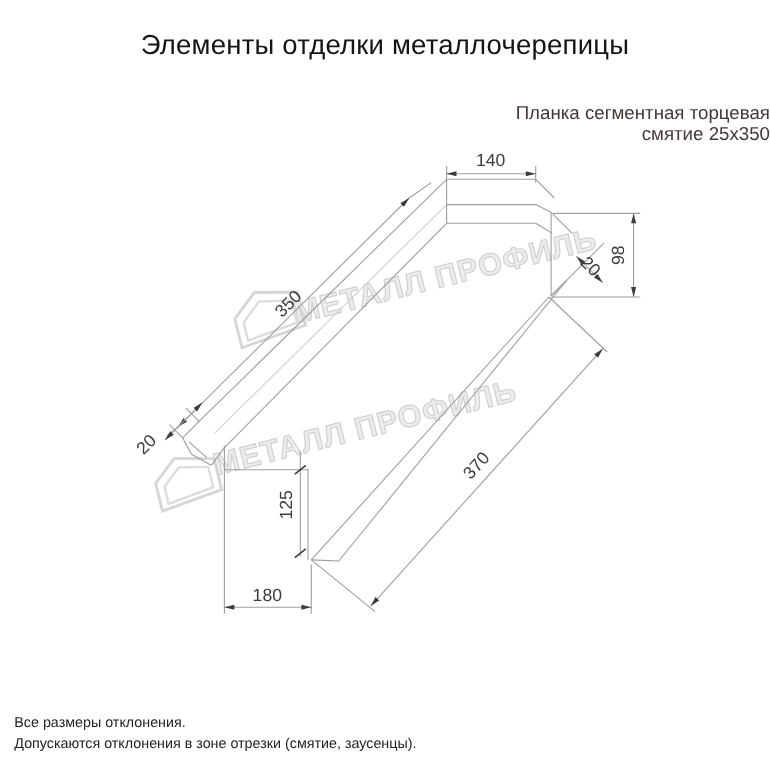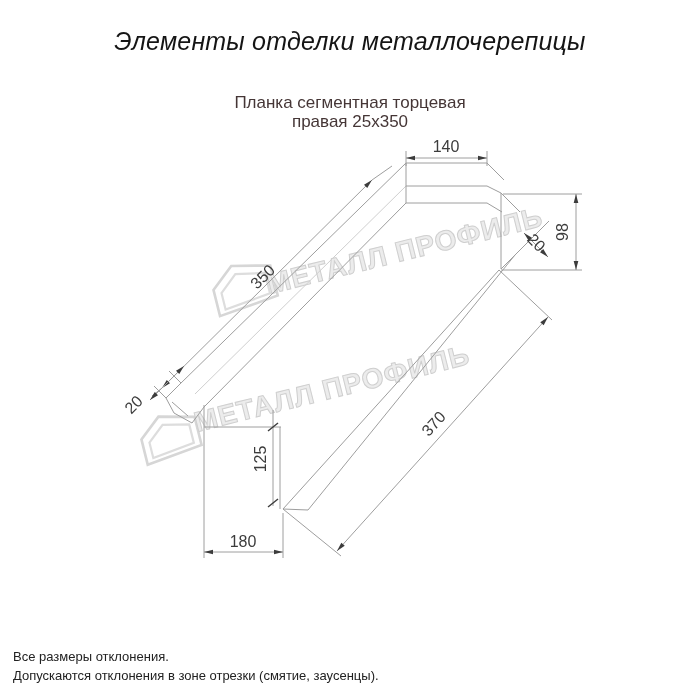--- a/index.html
+++ b/index.html
@@ -1,20 +1,20 @@
 <!DOCTYPE html>
 <html><head>
 <meta charset="utf-8">
 <style>
   html,body{margin:0;padding:0;background:#ffffff;}
   #stage{position:relative;width:700px;height:700px;background:#ffffff;overflow:hidden;
          font-family:"Liberation Sans", sans-serif;}
   .title{position:absolute;top:27px;left:0;width:700px;text-align:center;
-         font-size:25px;color:#151515;letter-spacing:0.2px;font-style:italic;}
-  .subtitle{position:absolute;top:93px;left:0;width:700px;text-align:center;
+         font-size:25px;color:#151515;letter-spacing:0.2px;}
+  .subtitle{position:absolute;top:93px;left:0;width:700px;text-align:right;
             font-size:17px;line-height:19px;color:#453636;}
   .wm-text{position:absolute;font-weight:bold;font-size:28px;letter-spacing:1px;
            color:#ececec;-webkit-text-stroke:1px #cfcfcf;white-space:nowrap;
            transform:translate(-50%,-50%) rotate(-14deg);}
   .dim{position:absolute;font-size:16px;color:#3c3c3c;white-space:nowrap;}
   svg{position:absolute;left:0;top:0;}
   .foot{position:absolute;left:13px;font-size:13px;color:#222222;white-space:nowrap;}
 </style>
 </head>
 <body>
@@ -99,21 +99,21 @@
         <polygon points="548,317 540.26488371561,322.1437317257964 543.6811315280659,325.224194496857" fill="#3c3c3c"></polygon>
         <line x1="273" y1="410" x2="273" y2="506" stroke="#9e9e9e" stroke-width="1"></line>
         <line x1="268" y1="431" x2="278" y2="423" stroke="#3c3c3c" stroke-width="1.4"></line>
         <line x1="268" y1="507" x2="278" y2="499" stroke="#3c3c3c" stroke-width="1.4"></line>
       </g>
     </svg>
 
   <div class="title">Элементы отделки металлочерепицы</div>
   <div class="subtitle">
     <div>Планка сегментная торцевая</div>
-    <div>правая 25х350</div>
+    <div>смятие 25х350</div>
   </div>
 
   <div class="dim" style="left:446px;top:147px;transform:translate(-50%,-50%);">140</div>
   <div class="dim" style="left:263px;top:277px;transform:translate(-50%,-50%) rotate(-45deg);">350</div>
   <div class="dim" style="left:134px;top:405px;transform:translate(-50%,-50%) rotate(-45deg);">20</div>
   <div class="dim" style="left:563px;top:232px;transform:translate(-50%,-50%) rotate(-90deg);">98</div>
   <div class="dim" style="left:536px;top:243px;transform:translate(-50%,-50%) rotate(45deg);">20</div>
   <div class="dim" style="left:261px;top:459px;transform:translate(-50%,-50%) rotate(-90deg);">125</div>
   <div class="dim" style="left:243px;top:542px;transform:translate(-50%,-50%);">180</div>
   <div class="dim" style="left:434px;top:424px;transform:translate(-50%,-50%) rotate(-48deg);">370</div>

